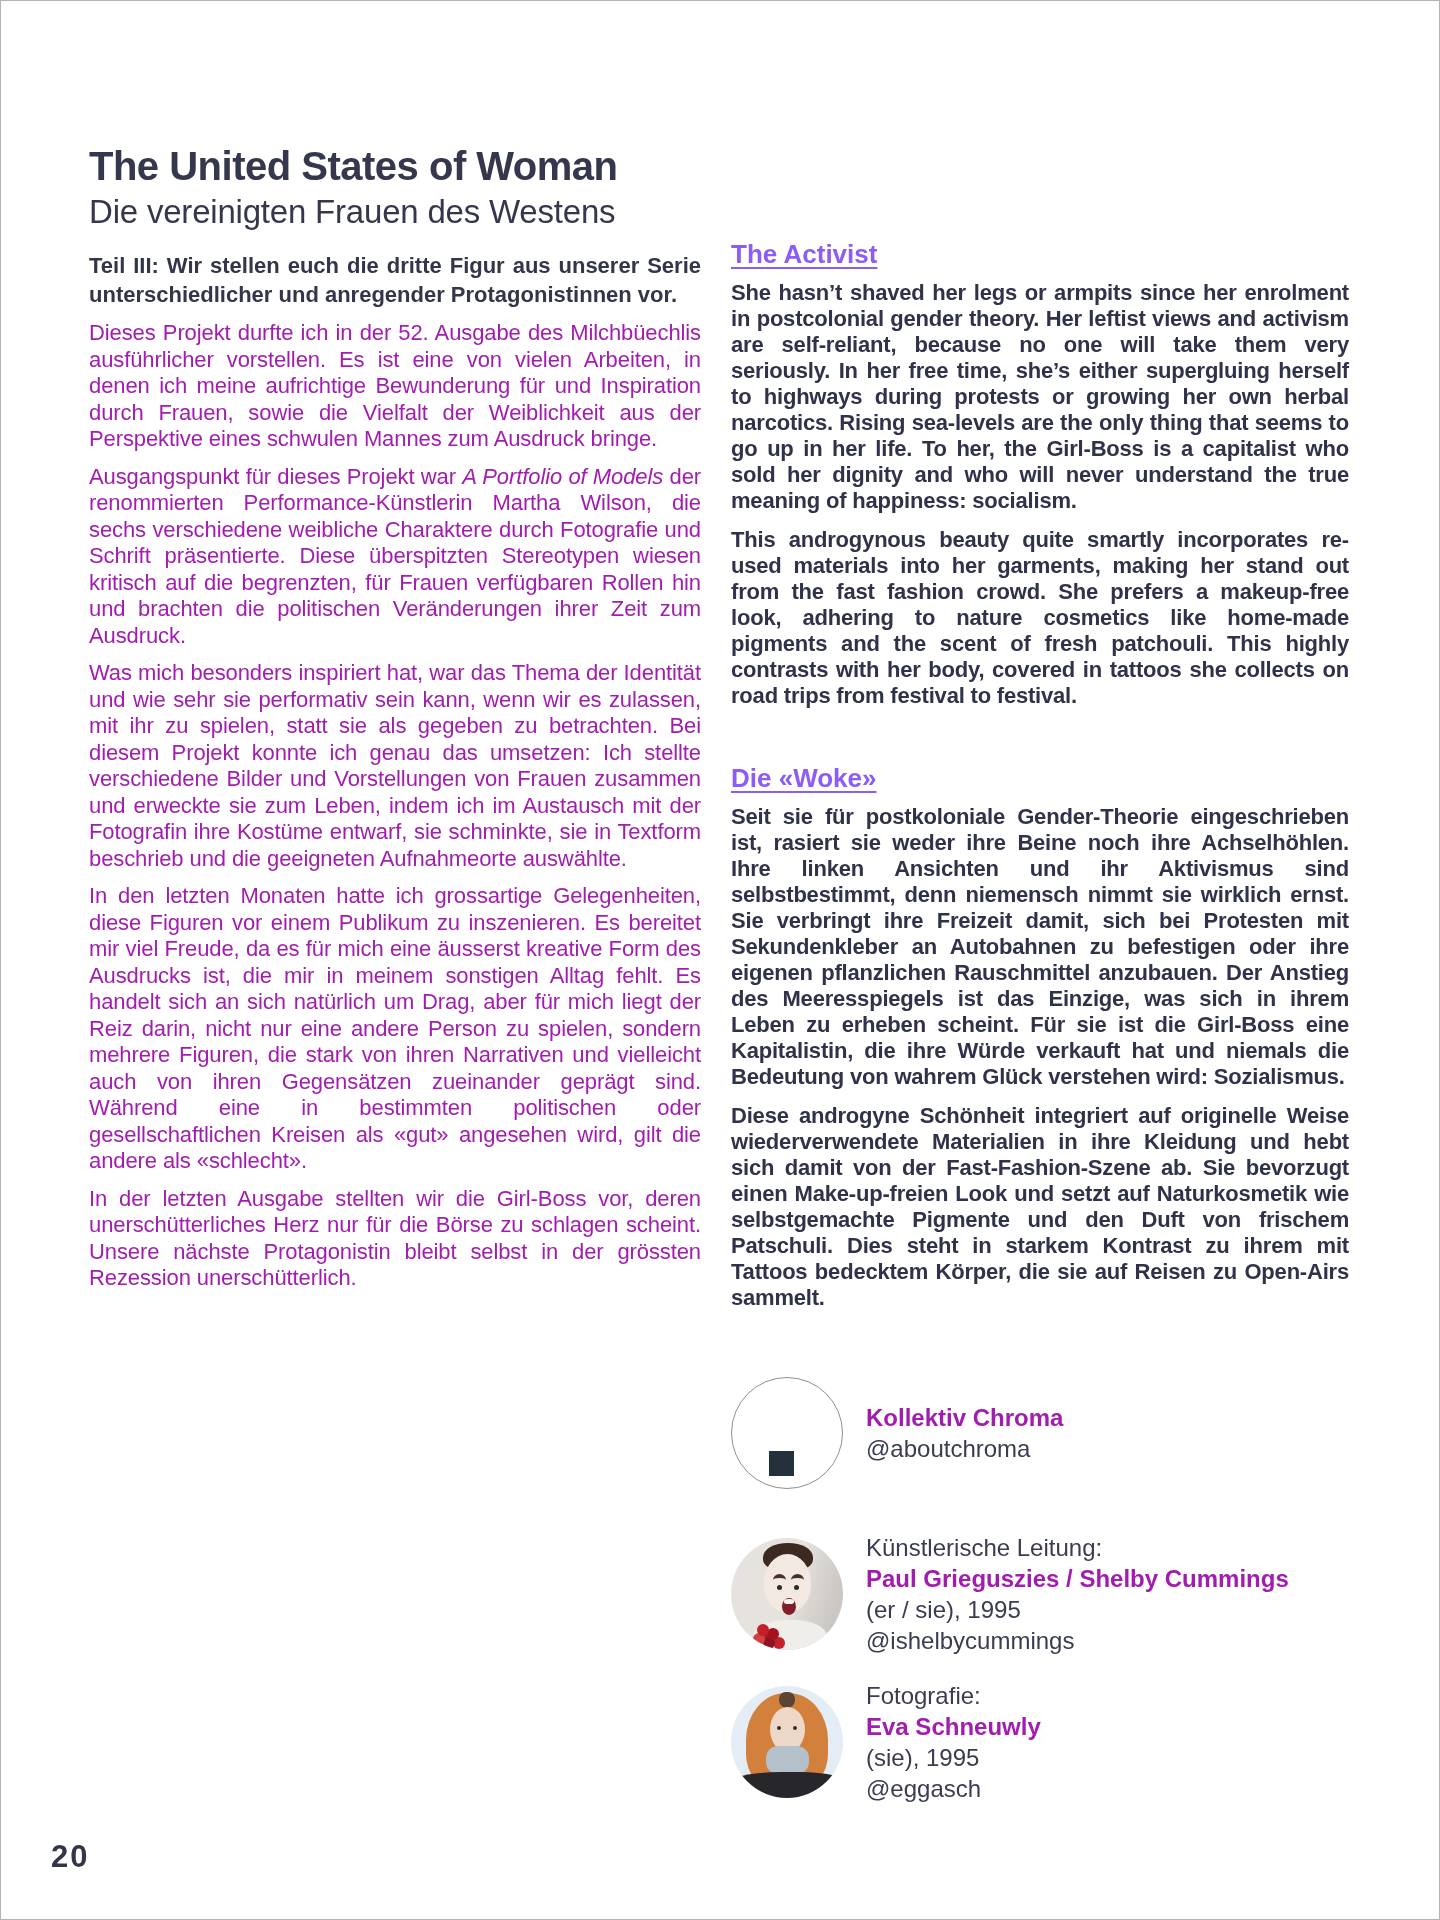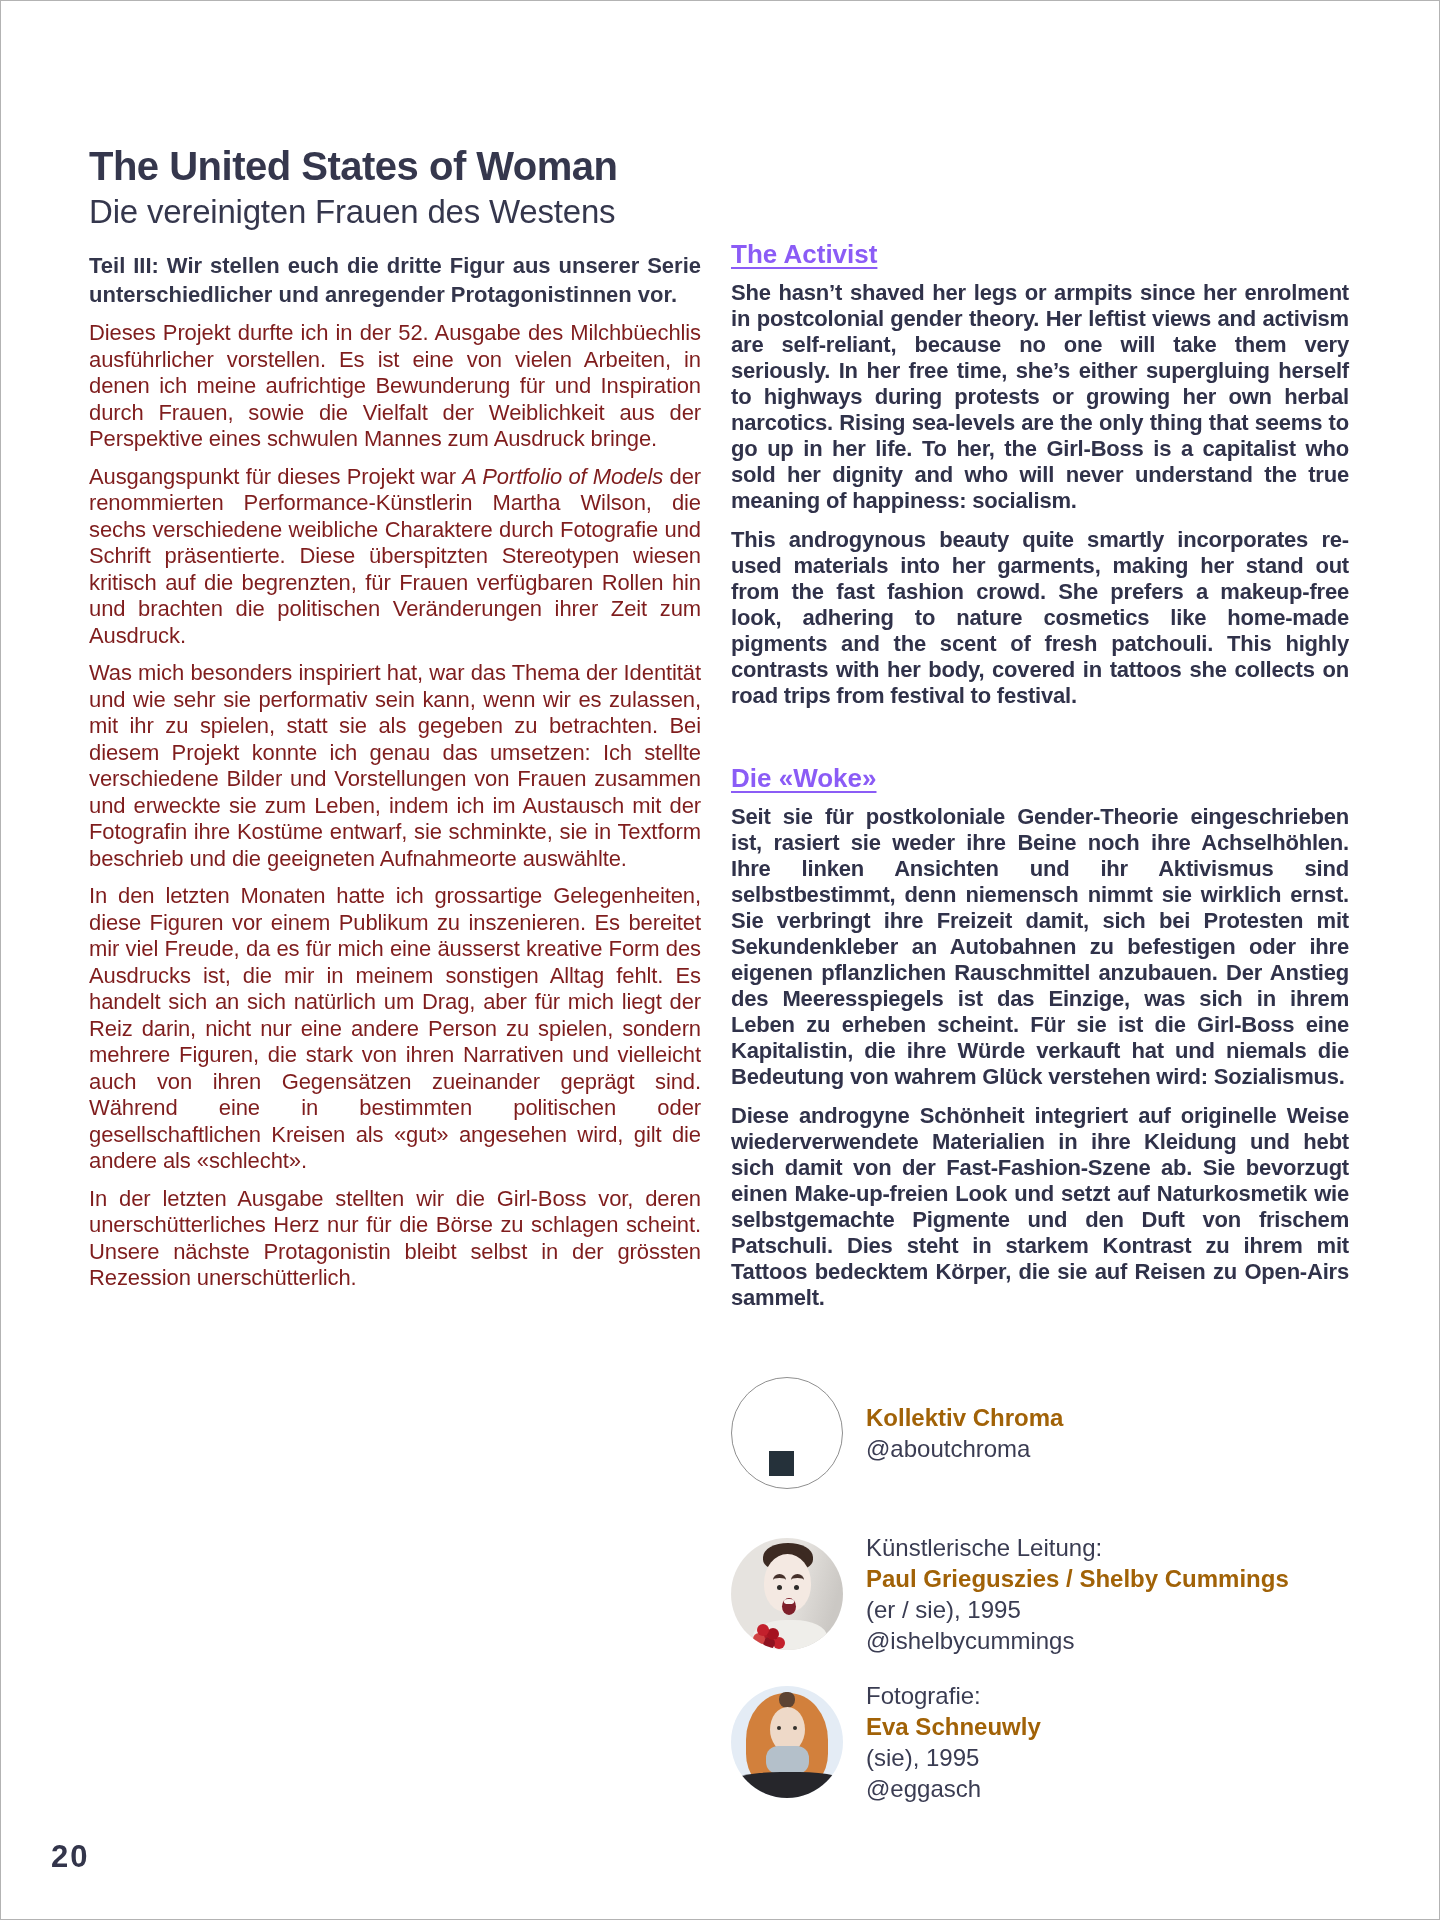--- a/index.html
+++ b/index.html
@@ -25,21 +25,21 @@
   h2 {
     margin:11px 0 12px 0; font-size:33px; line-height:32px; font-weight:normal;
     letter-spacing:-0.2px; color:#35374d;
   }
   .lead {
     margin:23px 0 0 0; font-size:22px; line-height:29px; font-weight:bold;
     text-align:justify; color:#33354b;
   }
   .body {
     margin:11px 0 0 0; font-size:22px; line-height:26.5px;
-    text-align:justify; color:#7f1d1d; letter-spacing:-0.1px;
+    text-align:justify; color:#a21caf; letter-spacing:-0.1px;
   }
   .body:first-of-type { margin-top:0; }
   .body em { }
 
   
   .col-right {
     position:absolute; left:730px; top:240px; width:618px;
   }
   .r-heading {
     margin:0; font-size:26px; line-height:26px; font-weight:bold;
@@ -58,21 +58,21 @@
   .credits { position:absolute; left:730px; top:1376px; width:620px; }
   .credit-row { display:flex; align-items:center; }
   .credit-row.r2 { margin-top:43px; }
   .credit-row.r3 { margin-top:24px; }
   .avatar {
     position:relative; width:112px; height:112px; border-radius:50%;
     overflow:hidden; flex:none;
   }
   .credit-text { margin-left:23px; font-size:24px; line-height:31px; color:#3a3c52; }
   .credit-role { font-weight:normal; }
-  .credit-name { font-weight:bold; color:#a16207; }
+  .credit-name { font-weight:bold; color:#a21caf; }
   .credit-pro, .credit-handle { font-weight:normal; }
 
   
   .avatar.logo { background:#ffffff; border:1.5px solid #8f8f8f; box-sizing:border-box; }
   .logo-square { position:absolute; left:37px; top:73px; width:25px; height:25px; background:#25313a; }
 
   
   .avatar.shelby { background:linear-gradient(105deg,#e6e3df 52%,#cbc8c4 86%); }
   .shelby .hair { position:absolute; left:32px; top:5px; width:50px; height:28px;
     background:#3c2a22; border-radius:55% 55% 45% 45%; }

